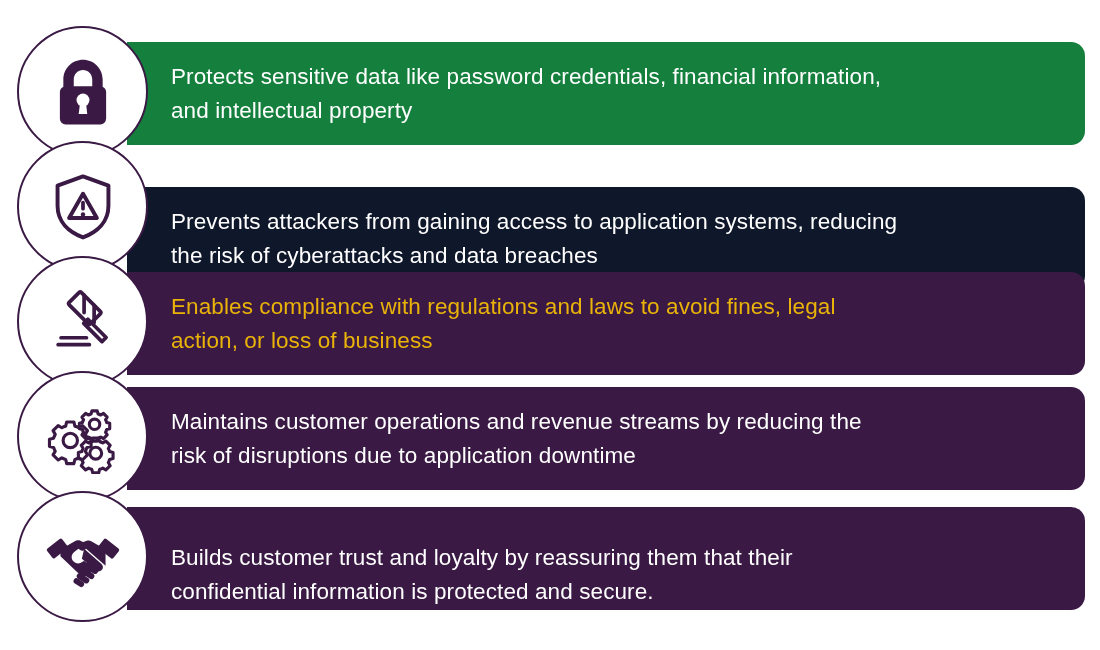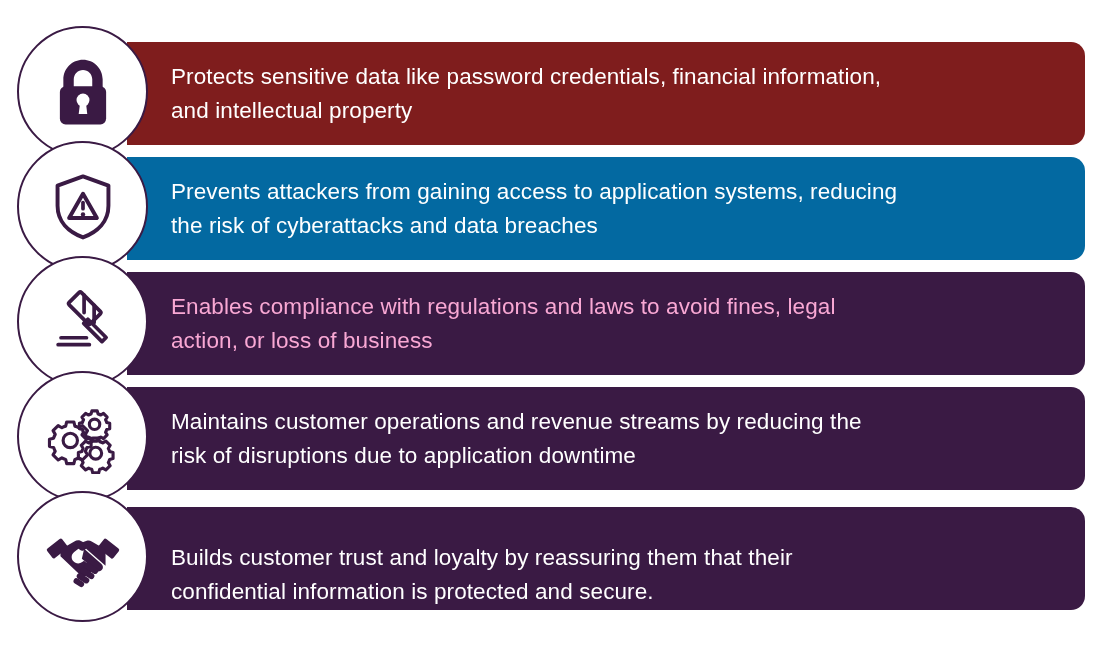--- a/index.html
+++ b/index.html
@@ -82,56 +82,56 @@
     display: block;
   }
   .icon-wrap svg { display: block; width: 100%; height: 100%; }
 </style>
 </head>
 <body>
 
 <div id="infographic" style="background: rgb(255, 255, 255);">
 
   <div class="row row-0">
-    <div class="bar" style="background: #7f1d1d; align-items: center;">
+    <div class="bar" style="background: #15803d; align-items: center;">
       <div class="bar-text" style="color: rgb(255, 255, 255);">Protects sensitive data like password credentials, financial information,
 and intellectual property</div>
     </div>
     <div class="circle" style="background: rgb(255, 255, 255); border-color: rgb(58, 26, 68);">
       <span class="icon-wrap">
         <svg viewBox="0 0 64 64" xmlns="http://www.w3.org/2000/svg">
           <path d="M32 4c-9.4 0-17 7.6-17 17v8h9v-8c0-4.4 3.6-8 8-8s8 3.6 8 8v8h9v-8c0-9.4-7.6-17-17-17z" fill="#3A1A44"></path>
           <rect x="12" y="27" width="40" height="33" rx="5" fill="#3A1A44"></rect>
           <circle cx="32" cy="39" r="5.6" fill="#ffffff"></circle>
           <path d="M29.6 40.5h4.8l1.3 10.5h-7.4z" fill="#ffffff"></path>
         </svg>
       </span>
     </div>
   </div>
 
   <div class="row row-1">
-    <div class="bar" style="background: #0369a1;">
+    <div class="bar" style="background: #0f172a; margin-top: 30px;">
       <div class="bar-text" style="color: rgb(255, 255, 255);">Prevents attackers from gaining access to application systems, reducing
 the risk of cyberattacks and data breaches</div>
     </div>
     <div class="circle" style="background: rgb(255, 255, 255); border-color: rgb(58, 26, 68);">
       <span class="icon-wrap">
         <svg viewBox="0 0 64 64" xmlns="http://www.w3.org/2000/svg">
           <path d="M32 5.5 L54 13.5 V31 c0 13.5 -9.3 22.6 -22 27.3 C19.3 53.6 10 44.5 10 31 V13.5 Z" fill="none" stroke="#3A1A44" stroke-width="3.4" stroke-linejoin="round"></path>
           <path d="M32 20.5 L44 41.5 H20 Z" fill="none" stroke="#3A1A44" stroke-width="3.4" stroke-linejoin="round"></path>
           <rect x="30.4" y="26.5" width="3.2" height="8.6" rx="1.6" fill="#3A1A44"></rect>
           <circle cx="32" cy="38.4" r="1.9" fill="#3A1A44"></circle>
         </svg>
       </span>
     </div>
   </div>
 
   <div class="row row-2">
     <div class="bar" style="background: rgb(58, 26, 68);">
-      <div class="bar-text" style="color: #f9a8d4;">Enables compliance with regulations and laws to avoid fines, legal
+      <div class="bar-text" style="color: #eab308;">Enables compliance with regulations and laws to avoid fines, legal
 action, or loss of business</div>
     </div>
     <div class="circle" style="background: rgb(255, 255, 255); border-color: rgb(58, 26, 68);">
       <span class="icon-wrap">
         <svg viewBox="0 0 64 64" xmlns="http://www.w3.org/2000/svg">
           <g fill="none" stroke="#3A1A44" stroke-width="3.2" stroke-linejoin="round" stroke-linecap="round">
 
             <rect x="20.5" y="12.5" width="26" height="15" rx="1.5" transform="rotate(45 33.5 20)"></rect>
 
             <line x1="25.2" y1="12.5" x2="35.8" y2="23.1" transform="rotate(45 33.5 20)"></line>

